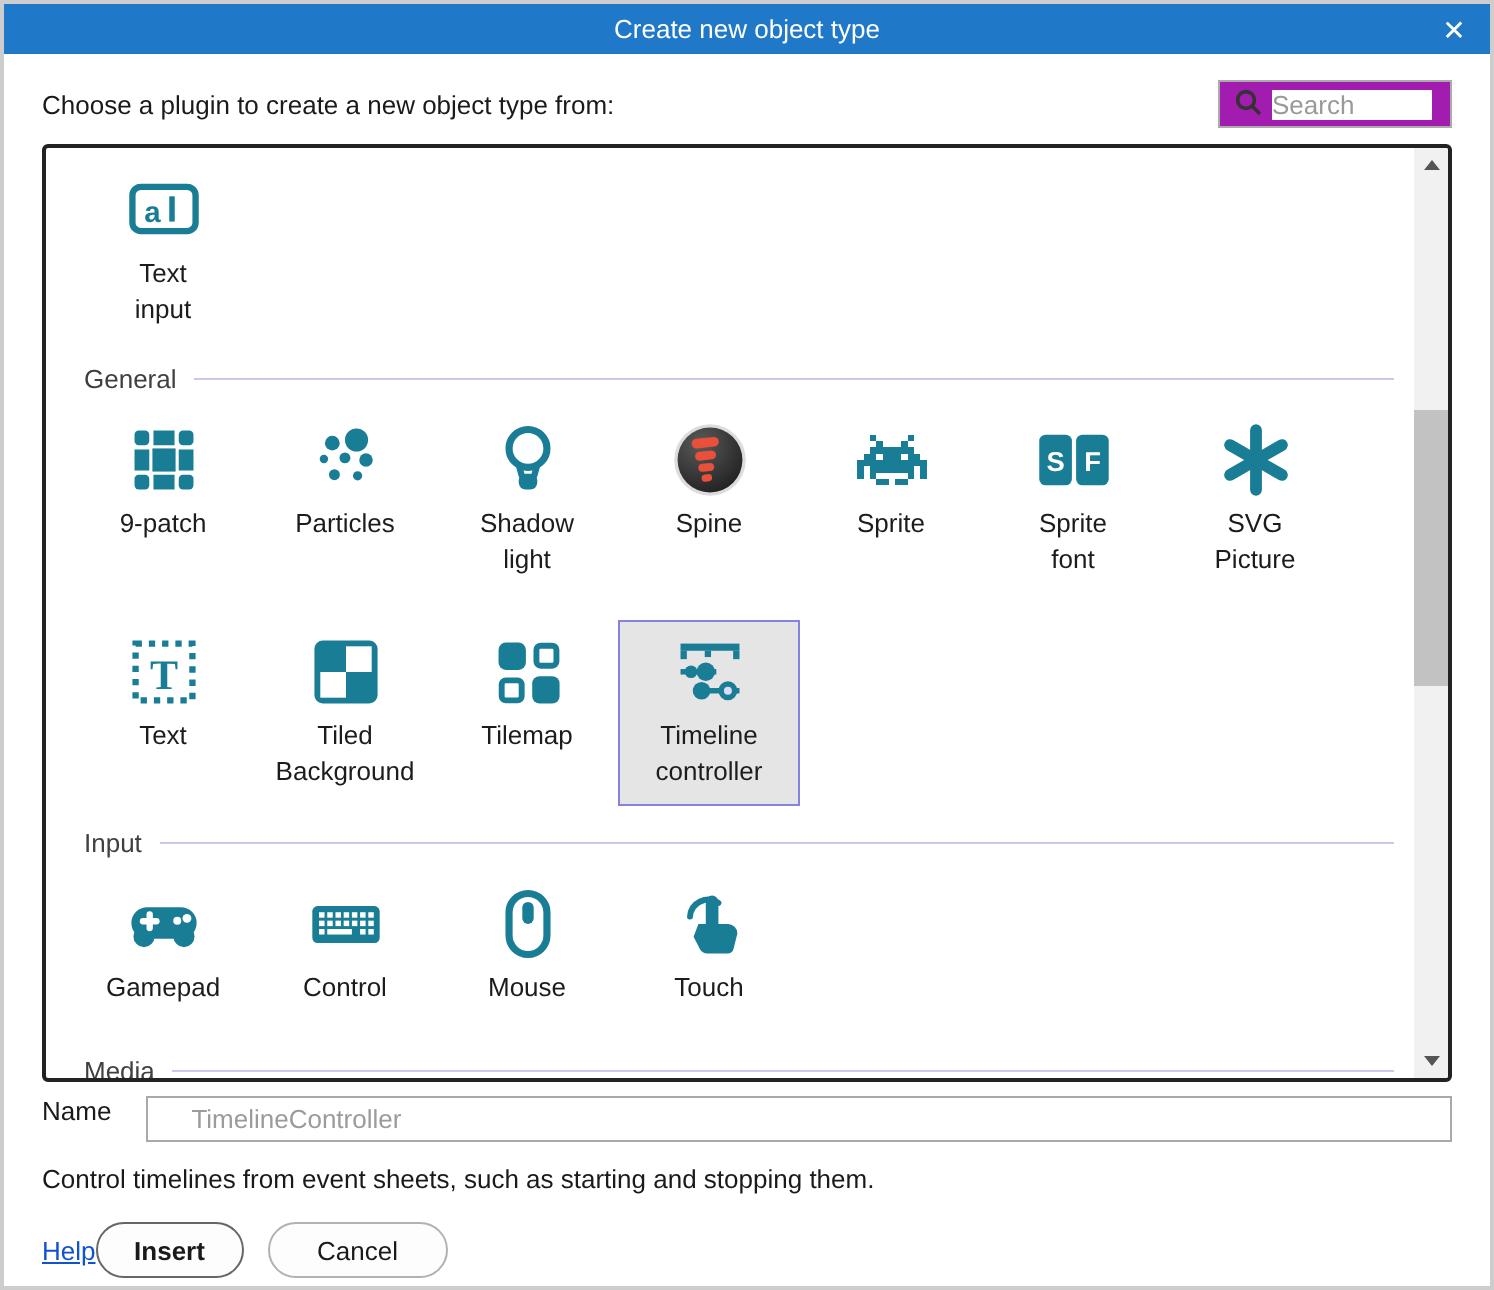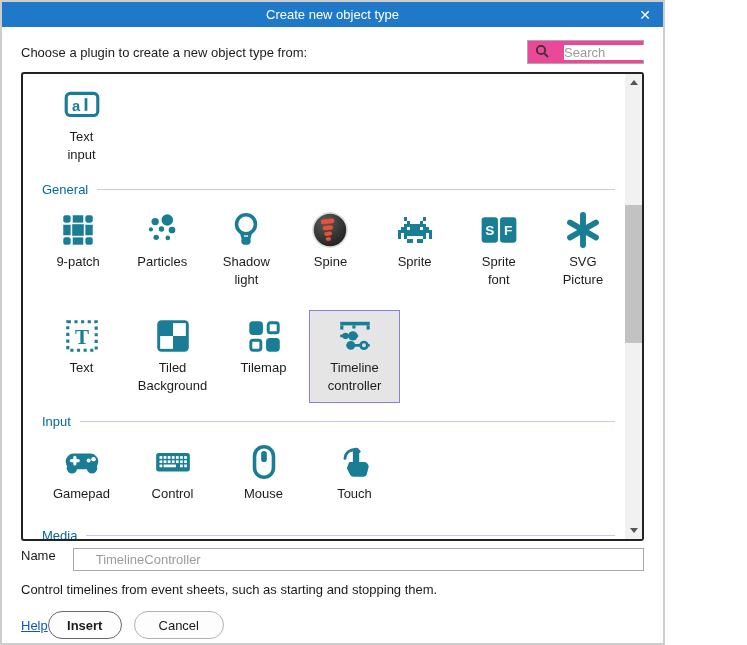--- a/index.html
+++ b/index.html
@@ -4,21 +4,21 @@
 <style>
   * { box-sizing: border-box; margin: 0; padding: 0; }
   html,body { width: 747px; height: 645px; }
   body {
     font-family: "Liberation Sans", sans-serif;
     font-size: 13px;
     color: #1a1a1a;
     background: #fff;
   }
   .dialog {
-    width: 665px; height: 645px;
+    width: 747px; height: 645px;
     border: 2px solid #cdcdcd;
     background: #fff;
     display: flex; flex-direction: column;
   }
   .titlebar {
     height: 25px; flex: 0 0 25px;
     background: #1f78c8;
     color: #fff;
     display: flex; align-items: center; justify-content: center;
     position: relative;
@@ -32,23 +32,23 @@
   }
   .content { padding: 0 19px; flex: 1; display: flex; flex-direction: column; }
   .prompt-row {
     margin-top: 13px; height: 24px;
     display: flex; align-items: center; justify-content: space-between;
   }
   .prompt-label { color: #1a1a1a; }
   .search-box {
     width: 117px; height: 24px;
     border: 1px solid #ababab;
-    display: flex; align-items: center; gap: 15px;
+    display: flex; align-items: center; gap: 5px;
     padding: 0 7px;
-    background: #ec4899;
+    background: #a21caf;
   }
   .search-box input {
     border: none; outline: none; width: 80px;
     font-family: "Liberation Sans", sans-serif; font-size: 13px;
     color: #333;
   }
   .search-box input::placeholder { color: #9a9a9a; }
 
   .listbox {
     margin-top: 8px;
@@ -68,21 +68,21 @@
   .row0 { padding-top: 5px; }
   .sec-general { margin-top: 10px; }
   .row1 { margin-top: 7px; }
   .row2 { margin-top: 13px; }
   .sec-input { margin-top: 11px; }
   .row3 { margin-top: 7px; }
   .sec-media { margin-top: 17px; }
 
   .section-header {
     display: flex; align-items: center;
-    color: #0369a1;
+    color: #404040;
     padding-left: 6px;
   }
   .section-header .line {
     flex: 1; height: 1px; background: #c9c9ef;
     margin-left: 9px; margin-right: 10px;
   }
 
   .item {
     width: 91px;
     display: flex; flex-direction: column; align-items: center;

